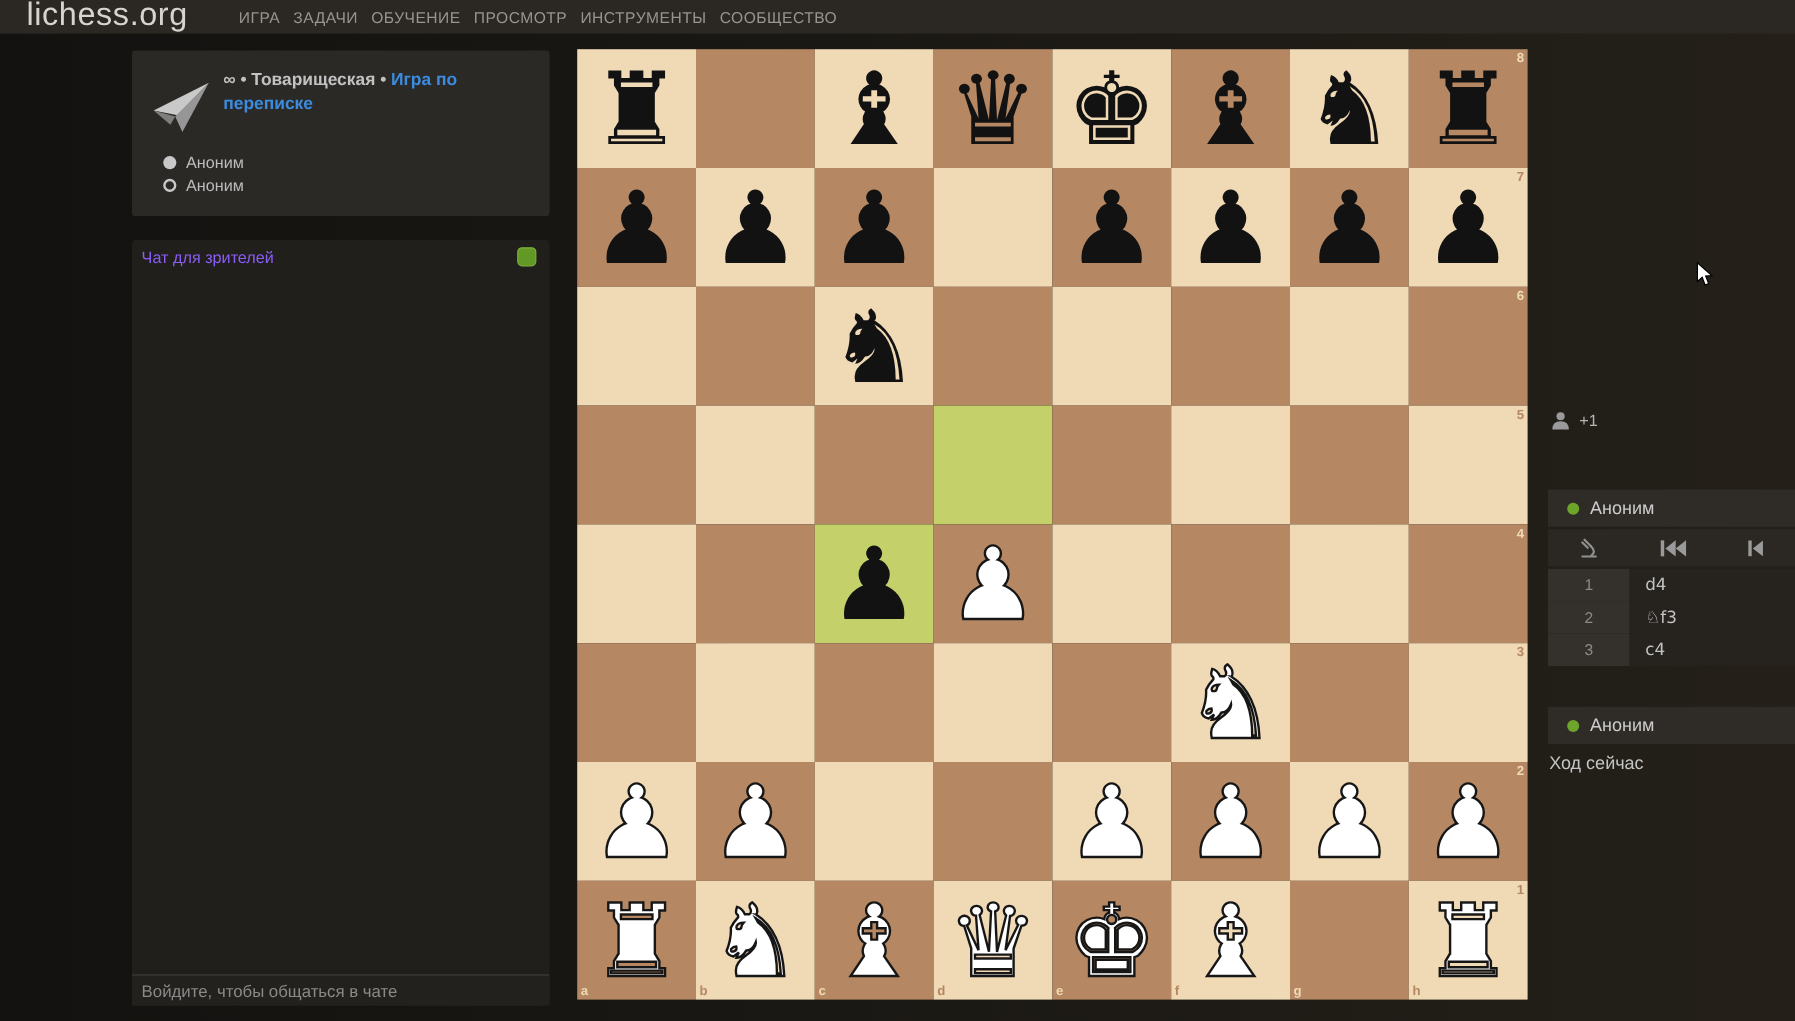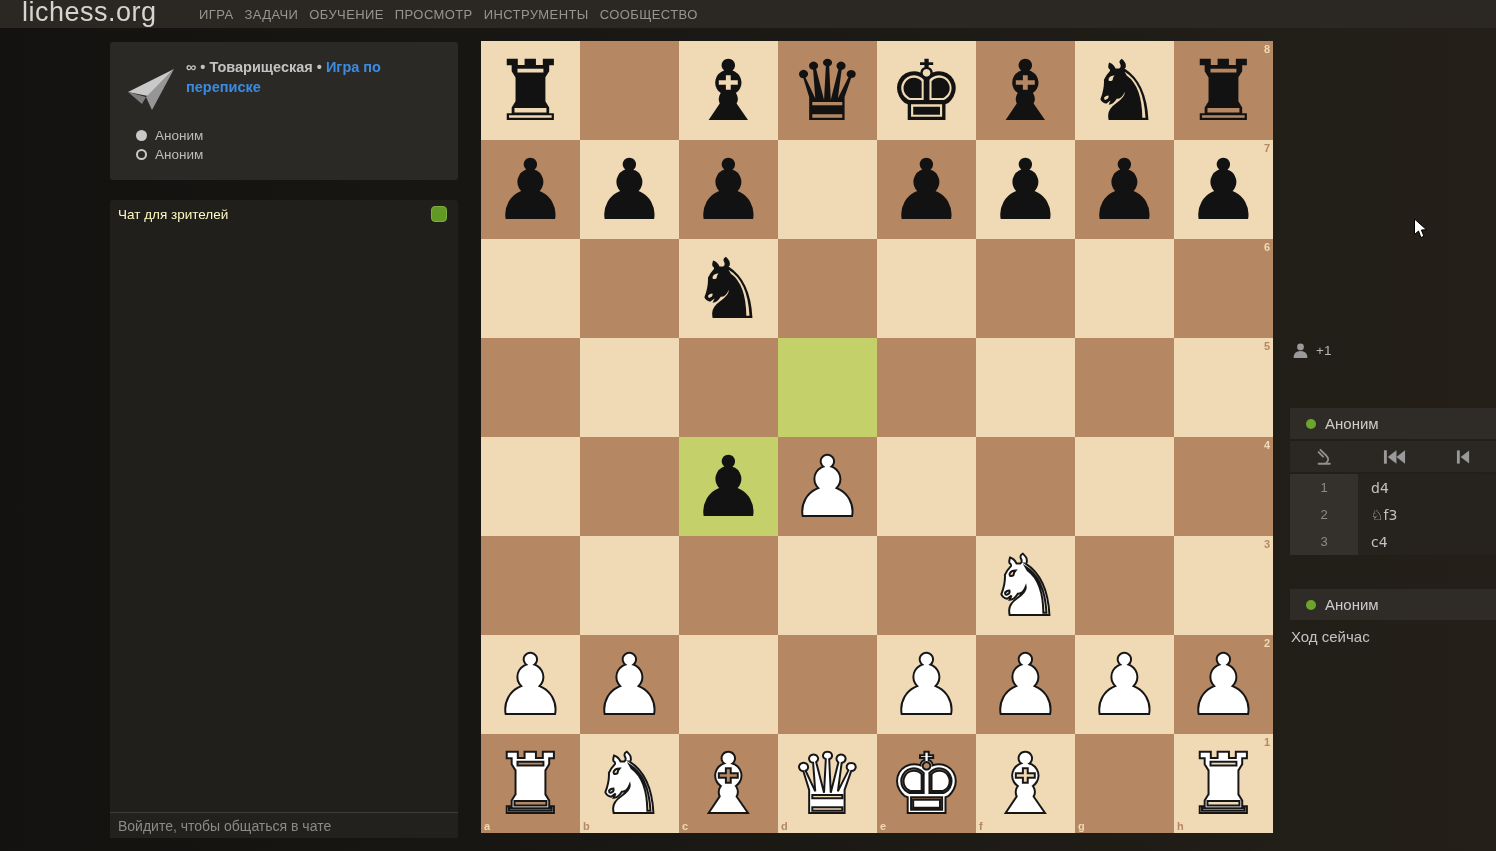--- a/index.html
+++ b/index.html
@@ -37,21 +37,21 @@
   .meta-player { display:flex; align-items:center; height:19px; gap:8px; font-size:13.5px; color:#bcbcbc; }
   .pcircle { width:11px; height:11px; border-radius:50%; display:inline-block; }
   .pcircle.white { background:#c8c8c8; }
   .pcircle.black { background:transparent; border:2px solid #c8c8c8; }
 
   .chat-box {
     position:absolute; left:110px; top:200px; width:348px; height:638px;
     background:#211f1c; border-radius:3px; 
   }
   .chat-header { position:absolute; left:0; top:0; width:100%; height:28px; }
-  .chat-title { position:absolute; left:8px; top:7px; font-size:13.5px; color:#fef9c3; }
+  .chat-title { position:absolute; left:8px; top:7px; font-size:13.5px; color:#8b5cf6; }
   .chat-toggle {
     position:absolute; right:11px; top:6px; width:16px; height:16px; border-radius:4px;
     background:var(--toggle-green,#629924); border:1px solid #7fae3e; cursor:pointer;
   }
   .chat-body { position:absolute; left:0; top:28px; width:100%; height:584px; }
   .chat-input {
     position:absolute; left:0; bottom:0; width:100%; height:26px;
     background:#23211d; border:none; border-top:1px solid #403d38;
     color:#bdbdbd; font-size:14px; padding:0 8px; outline:none;
     font-family:"Liberation Sans", sans-serif;

